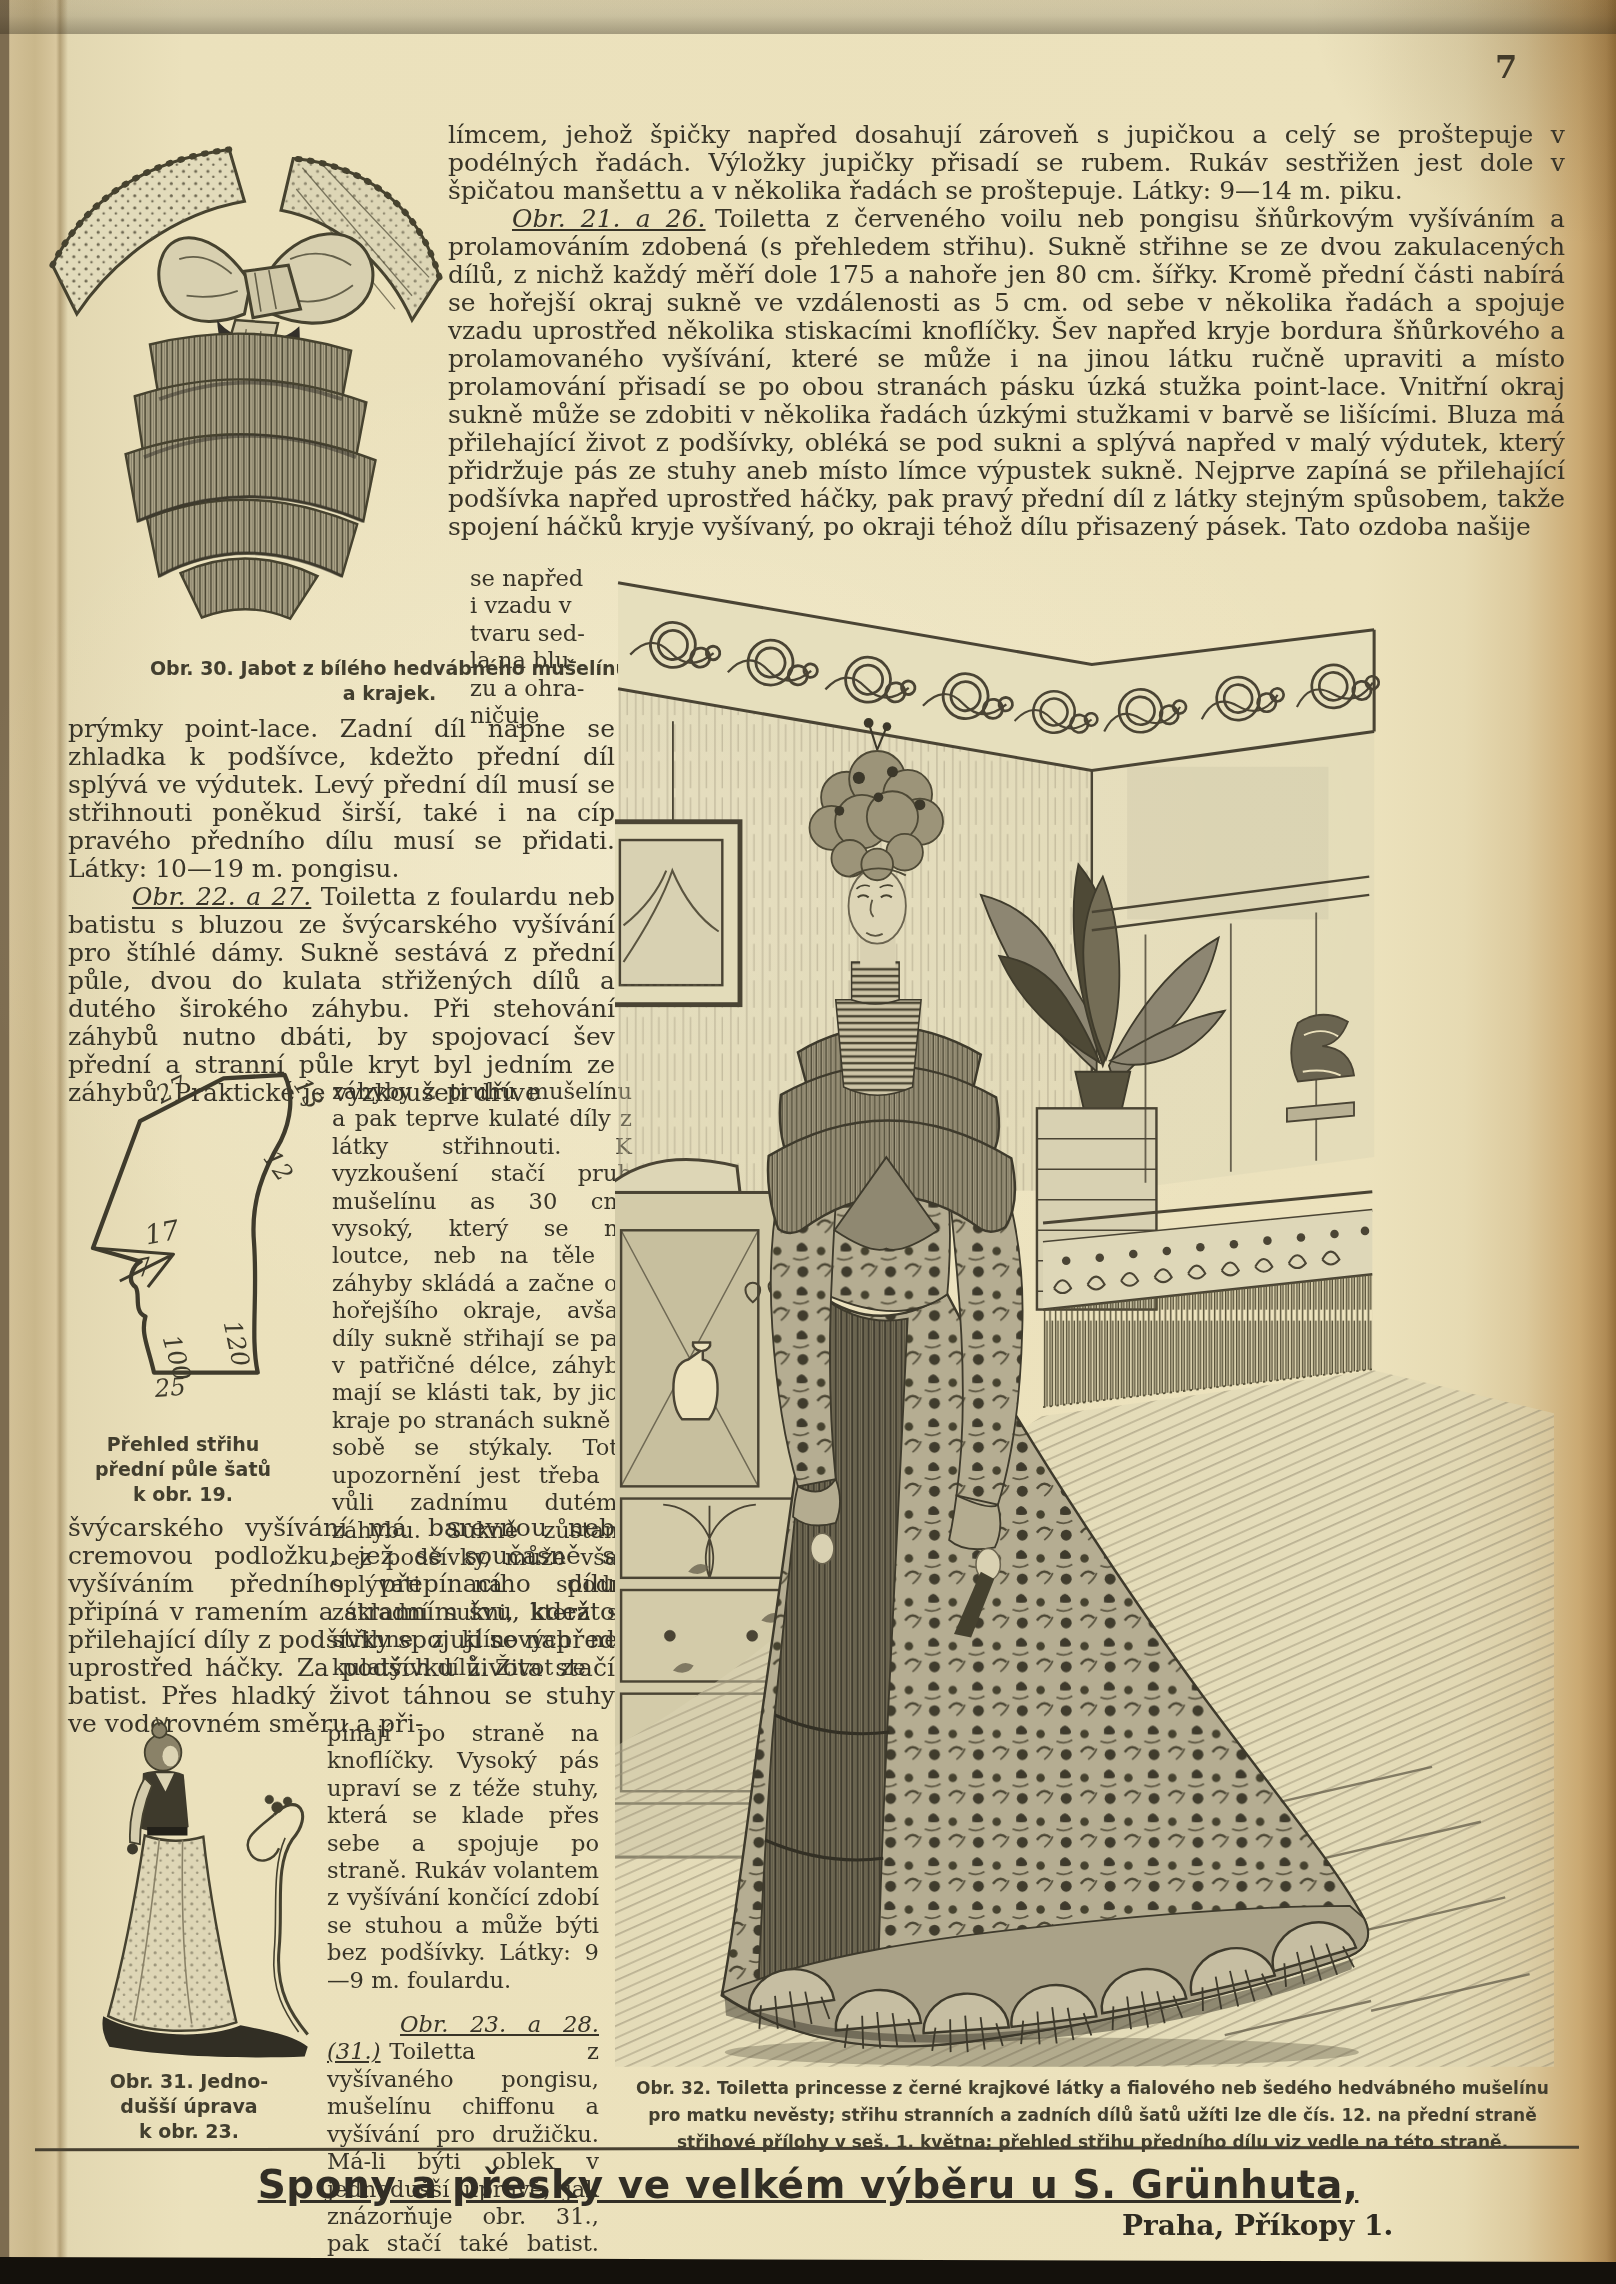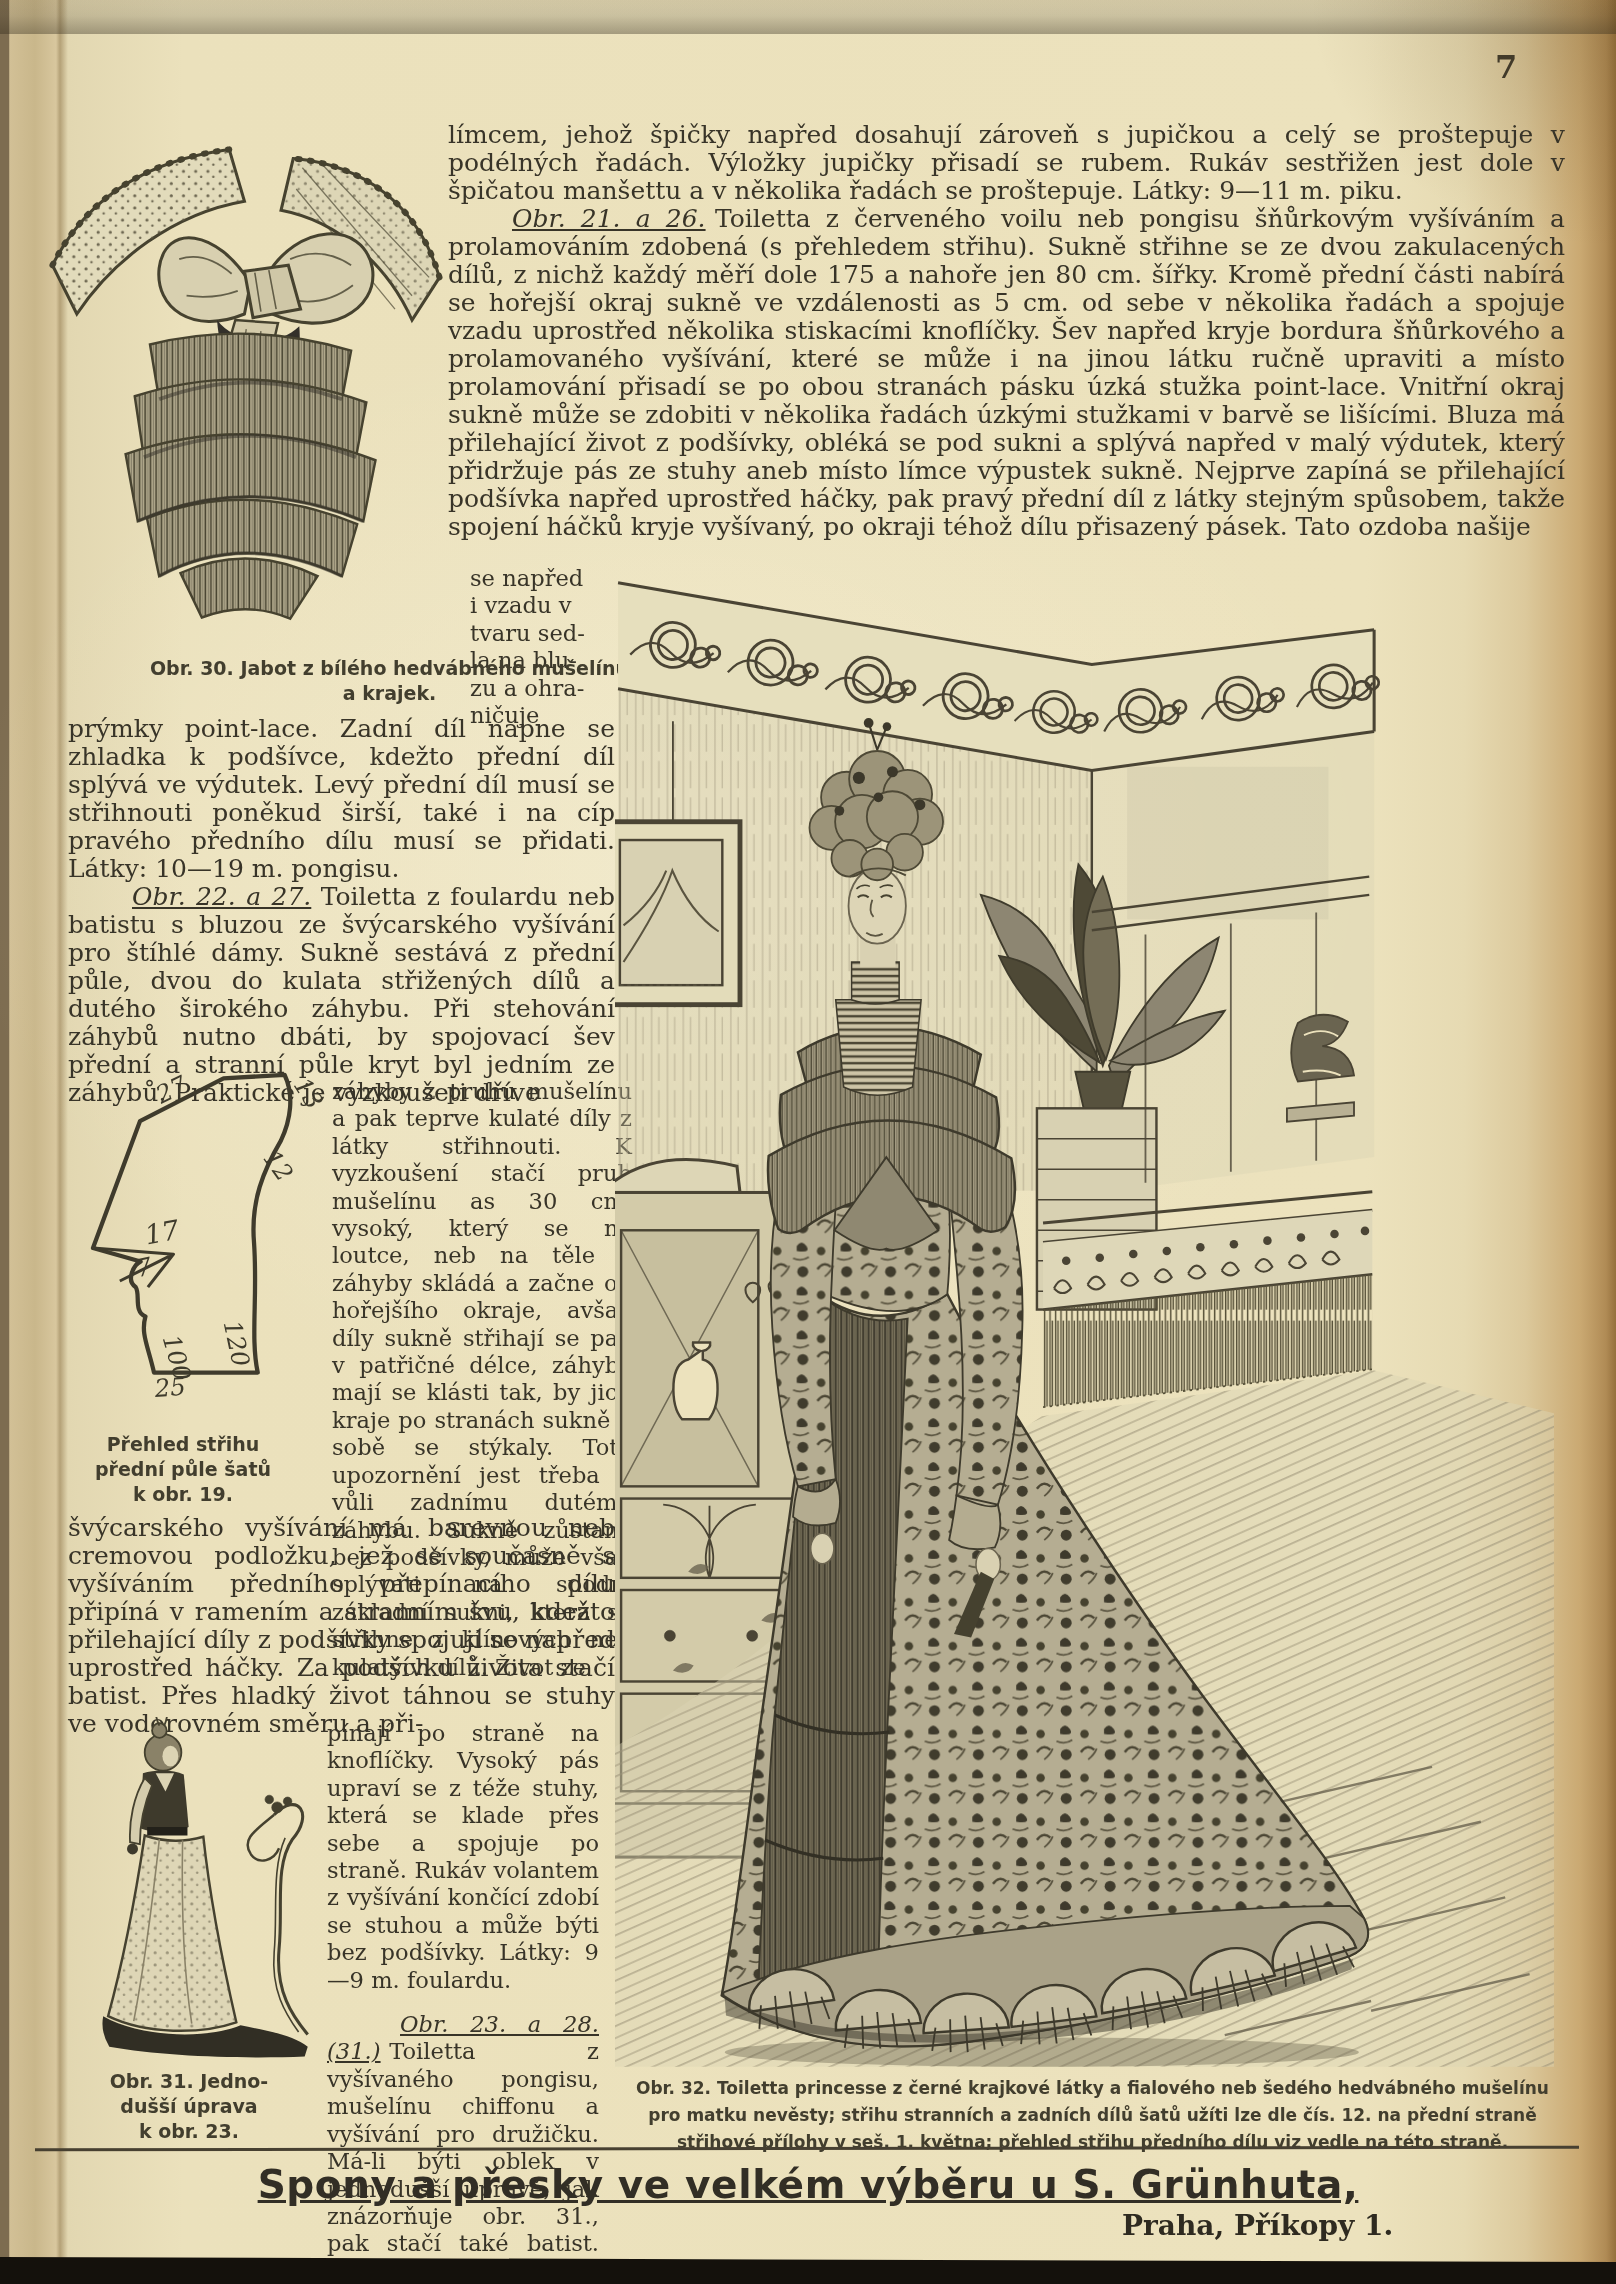--- a/index.html
+++ b/index.html
@@ -92,21 +92,21 @@
         <path d="M165,555 Q350,495 545,565 L528,655 Q350,585 180,655 Z" fill="url(#jpleat)"></path>
         <path d="M150,650 Q350,580 560,660 L540,760 Q350,680 170,760 Z" fill="url(#jpleat)"></path>
         <path d="M185,755 Q350,690 530,765 L505,850 Q345,775 205,850 Z" fill="url(#jpleat)"></path>
         <path d="M240,845 Q350,795 465,850 L420,920 Q350,890 275,918 Z" fill="url(#jpleat)"></path>
         <path d="M205,560 Q350,505 505,560 M180,655 Q350,585 528,655 M170,760 Q350,680 540,760 M205,850 Q345,775 505,850" fill="none" stroke="#35322a" stroke-width="6" opacity="0.5"></path>
       </g>
     </svg>
   </div>
 
   <div class="abs" style="left:448px;top:121px;width:1117px;">
-    <p class="para">límcem, jehož špičky napřed dosahují zároveň s jupičkou a celý se proštepuje v podélných řadách. Výložky jupičky přisadí se rubem. Rukáv sestřižen jest dole v špičatou manšettu a v několika řadách se proštepuje. Látky: 9—11 m. piku.</p>
+    <p class="para">límcem, jehož špičky napřed dosahují zároveň s jupičkou a celý se proštepuje v podélných řadách. Výložky jupičky přisadí se rubem. Rukáv sestřižen jest dole v špičatou manšettu a v několika řadách se proštepuje. Látky: 9—14 m. piku.</p>
     <p class="para indent"><span class="lead">Obr. 21. a 26.</span><span>Toiletta z červeného voilu neb pongisu šňůrkovým vyšíváním a prolamováním zdobená (s přehledem střihu). Sukně střihne se ze dvou zakulacených dílů, z nichž každý měří dole 175 a nahoře jen 80 cm. šířky. Kromě přední části nabírá se hořejší okraj sukně ve vzdálenosti as 5 cm. od sebe v několika řadách a spojuje vzadu uprostřed několika stiskacími knoflíčky. Šev napřed kryje bordura šňůrkového a prolamovaného vyšívání, které se může i na jinou látku ručně upraviti a místo prolamování přisadí se po obou stranách pásku úzká stužka point-lace. Vnitřní okraj sukně může se zdobiti v několika řadách úzkými stužkami v barvě se lišícími. Bluza má přilehající život z podšívky, obléká se pod sukni a splývá napřed v malý výdutek, který přidržuje pás ze stuhy aneb místo límce výpustek sukně. Nejprve zapíná se přilehající podšívka napřed uprostřed háčky, pak pravý přední díl z látky stejným spůsobem, takže spojení háčků kryje vyšívaný, po okraji téhož dílu přisazený pásek. Tato ozdoba našije</span></p>
   </div>
 
   <div class="abs narrowtxt preline" style="left:453px;top:548px;width:165px;text-align:left;">se napřed
 i vzadu v
 tvaru sed-
 la na blu-
 zu a ohra-
 ničuje</div>
 

